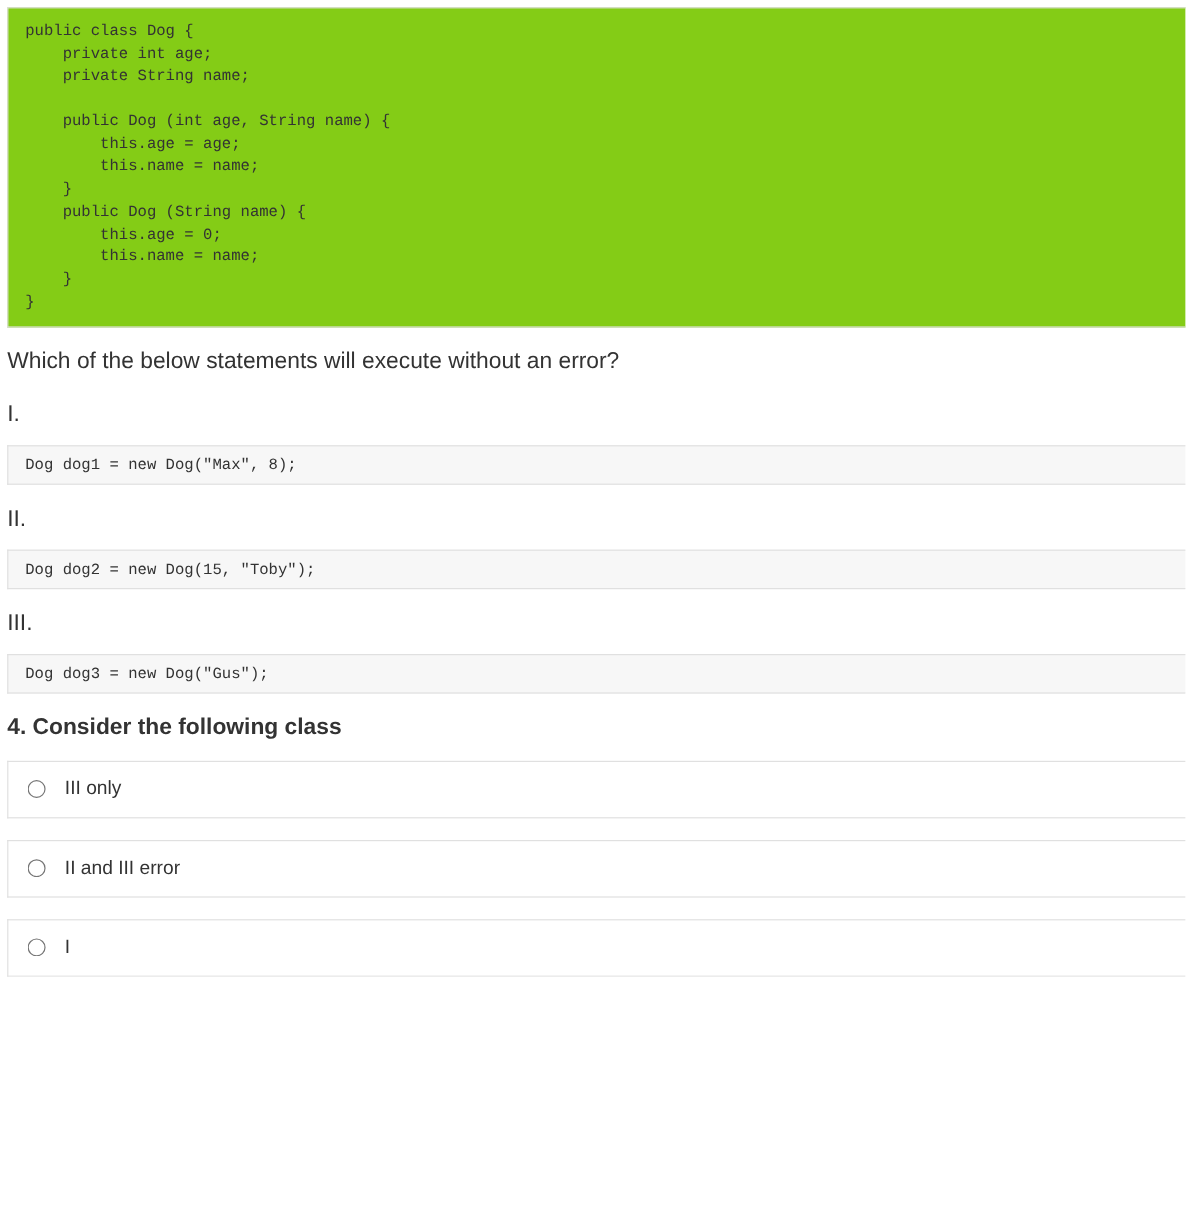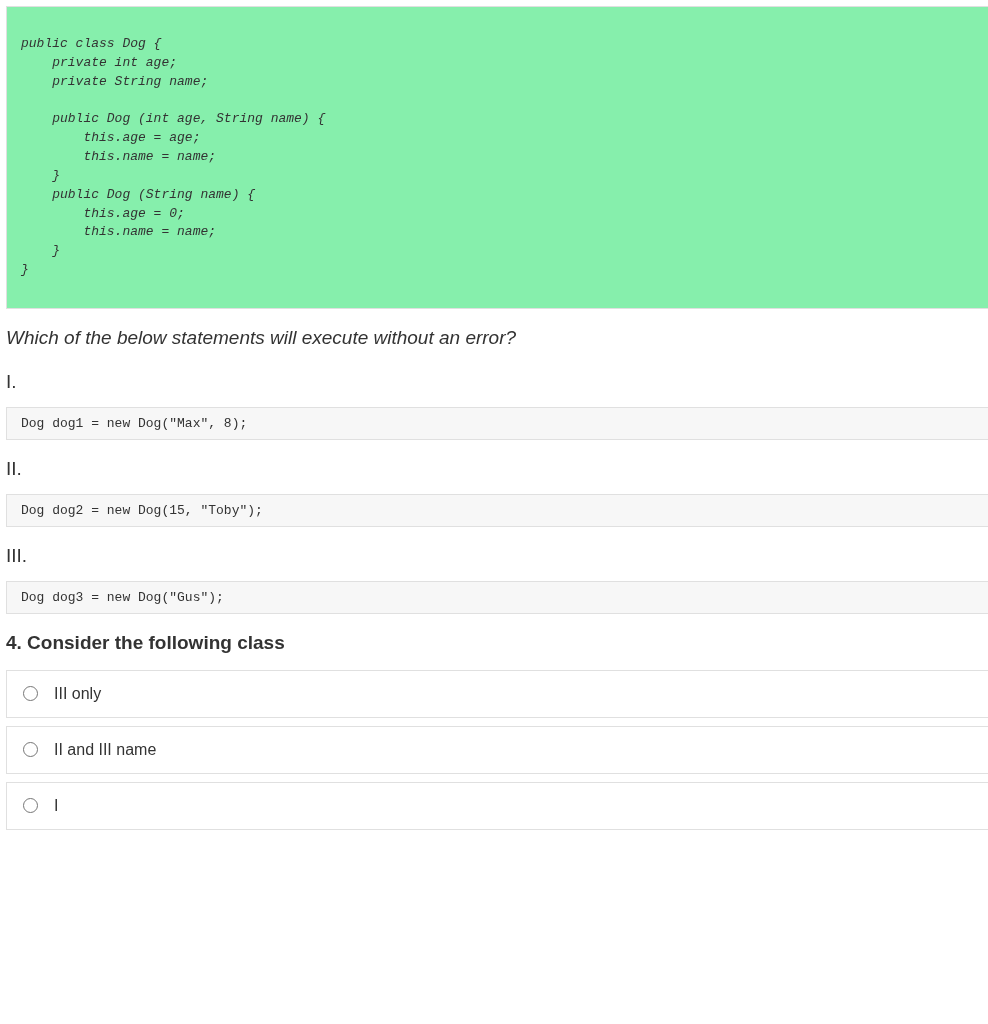--- a/index.html
+++ b/index.html
@@ -4,38 +4,36 @@
 <style>
   * { box-sizing: border-box; margin: 0; padding: 0; }
   body {
     font-family: -apple-system, BlinkMacSystemFont, "Segoe UI", Helvetica, Arial, sans-serif;
     background: #ffffff;
     color: #333;
     padding: 6px 0 0 6px;
     width: 988px;
   }
   .code-block {
-    background: #86efac;
+    background: #84cc16;
     border: 1px solid #e0e0e0;
     border-right: none;
-    padding: 28px 14px;
+    padding: 10px 14px;
     font-family: "Courier New", Courier, monospace;
     font-size: 13px;
     line-height: 1.45;
     white-space: pre;
     color: #333;
     margin-bottom: 18px;
-    font-style: italic;
   }
   .question-text {
     font-size: 19px;
     color: #333;
     margin: 18px 0 22px 0;
     font-weight: 400;
-    font-style: italic;
   }
   .roman-label {
     font-size: 19px;
     color: #333;
     margin: 18px 0 14px 0;
     font-weight: 400;
   }
   .code-snippet {
     background: #f7f7f7;
     border: 1px solid #e0e0e0;
@@ -49,21 +47,21 @@
   }
   .heading4 {
     font-size: 19px;
     color: #333;
     margin: 18px 0 16px 0;
     font-weight: 700;
   }
   .options {
     display: flex;
     flex-direction: column;
-    gap: 8px;
+    gap: 18px;
   }
   .option {
     border: 1px solid #e0e0e0;
     border-right: none;
     background: #ffffff;
     padding: 14px 16px;
     display: flex;
     align-items: center;
     gap: 16px;
     cursor: pointer;
@@ -109,19 +107,19 @@
 
 <p class="heading4">4. Consider the following class</p>
 
 <div class="options">
   <label class="option">
     <input type="radio" name="answer" style="">
     <span class="option-label">III only</span>
   </label>
   <label class="option">
     <input type="radio" name="answer" style="">
-    <span class="option-label">II and III name</span>
+    <span class="option-label">II and III error</span>
   </label>
   <label class="option">
     <input type="radio" name="answer" style="">
     <span class="option-label">I</span>
   </label>
 </div>
 
 </body></html>

